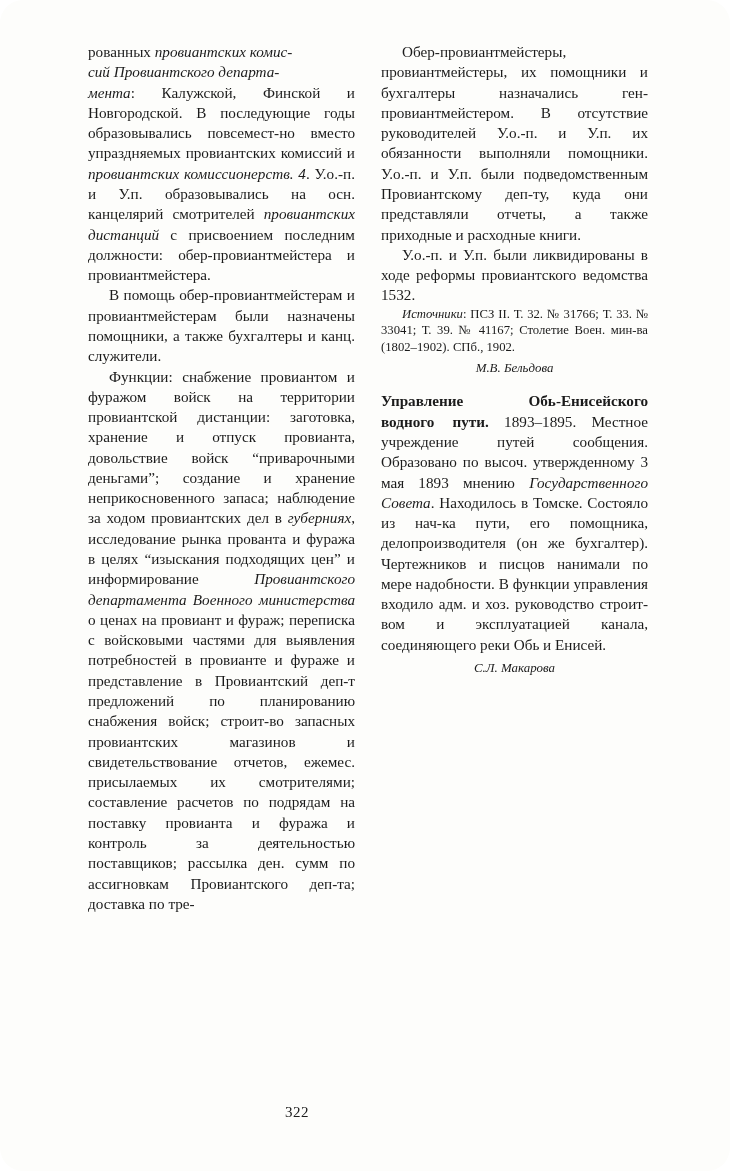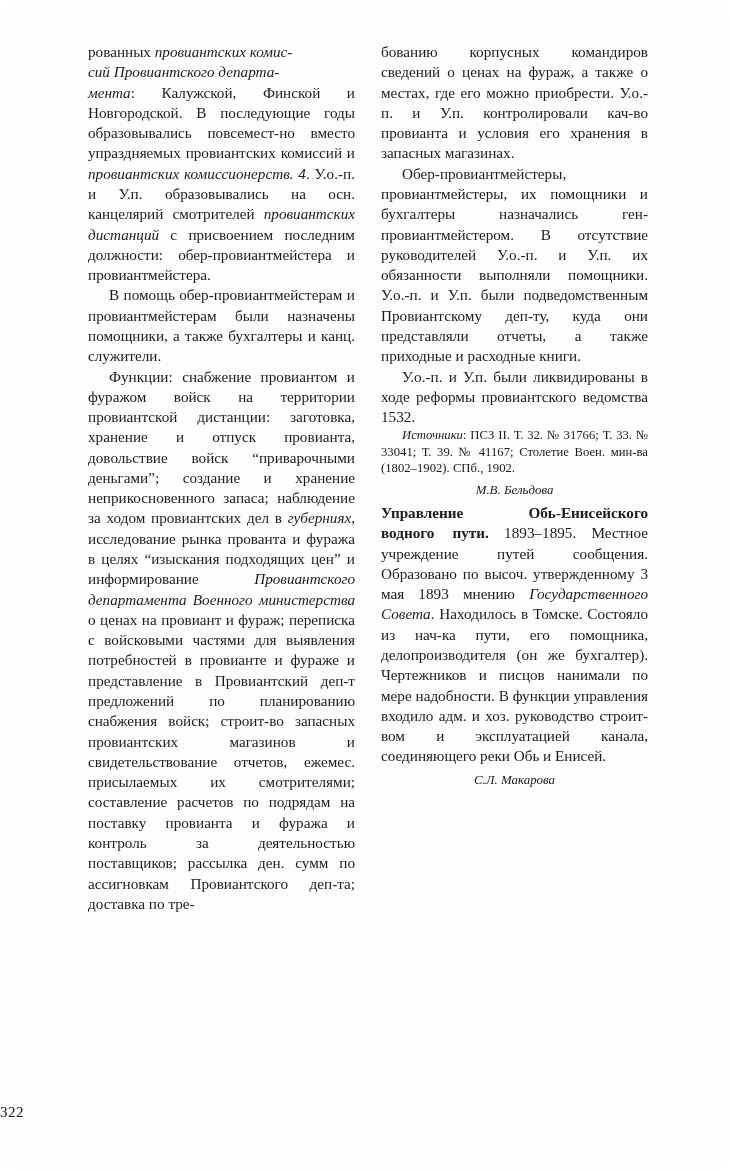--- a/index.html
+++ b/index.html
@@ -53,30 +53,31 @@
     text-align: justify;
   }
   .src .lbl { font-style: italic; }
   .author {
     font-size: 12.9px;
     font-style: italic;
     text-align: center;
     margin-top: 5px;
   }
   .entry-head {
-    margin-top: 4px;
+    margin-top: 14px;
   }
   .entry-head .term {
     font-weight: bold;
   }
   .pagenum {
     position: absolute;
     left: 0;
     top: 1104px;
     width: 594px;
+    text-align: center;
     font-size: 15px;
     letter-spacing: 0.5px;
   }
   .wordspace-wide { word-spacing: 0.18em; }
 </style>
 </head>
 <body>
 
 <div class="page">
 
@@ -94,23 +95,20 @@
       </p>
 
       <p class="indent">
         Функции: снабжение провиантом и фуражом войск на территории провиантской дистанции: заготовка, хранение и отпуск провианта, довольствие войск “приварочными деньгами”; создание и хранение неприкосновенного запаса; наблюдение за ходом провиантских дел в <span class="it">губерниях</span>, исследование рынка прованта и фуража в целях “изыскания подходящих цен” и информирование <span class="it">Провиантского департамента Военного министерства</span> о ценах на провиант и фураж; переписка с войсковыми частями для выявления потребностей в провианте и фураже и представление в Провиантский деп-т предложений по планированию снабжения войск; строит-во запасных провиантских магазинов и свидетельствование отчетов, ежемес. присылаемых их смотрителями; составление расчетов по подрядам на поставку провианта и фуража и контроль за деятельностью поставщиков; рассылка ден. сумм по ассигновкам Провиантского деп-та; доставка по тре-
       </p>
 
     </div>
 
     <div class="col">
 
-      <p>
-        бованию корпусных командиров сведений о ценах на фураж, а также о местах, где его можно приобрести. У.о.-п. и У.п. контролировали кач-во провианта и условия его хранения в запасных магазинах.
-      </p>
 
       <p class="indent">
         Обер-провиантмейстеры, провиантмейстеры, их помощники и бухгалтеры назначались ген-провиантмейстером. В отсутствие руководителей У.о.-п. и У.п. их обязанности выполняли помощники. У.о.-п. и У.п. были подведомственным Провиантскому деп-ту, куда они представляли отчеты, а также приходные и расходные книги.
       </p>
 
       <p class="indent">
         У.о.-п. и У.п. были ликвидированы в ходе реформы провиантского ведомства 1532.
       </p>
 
       <p class="src indent">

